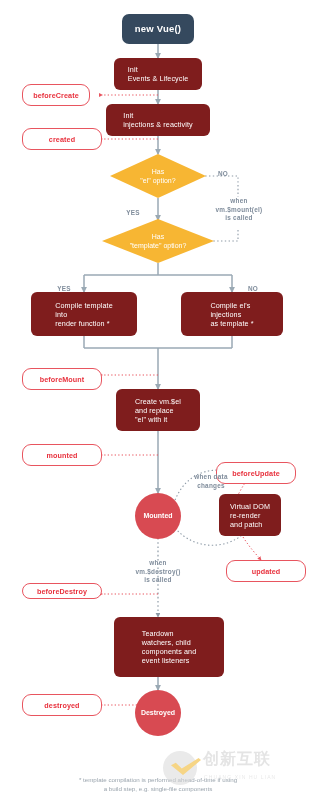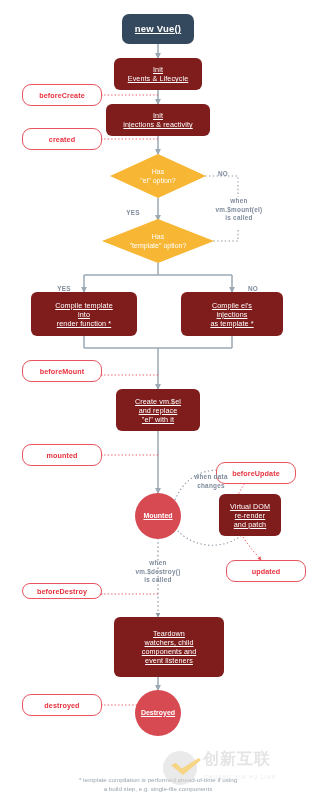--- a/index.html
+++ b/index.html
@@ -25,24 +25,22 @@
     height: 800px;
   }
 
   
   .node {
     position: absolute;
     box-sizing: border-box;
     display: flex;
     align-items: center;
     justify-content: center;
-    text-align: center;
     line-height: 1.25;
     white-space: pre-line;
-    text-decoration: underline;
   }
   .node-dark {
     background: #35495e;
     color: #ffffff;
     border-radius: 7px;
     font-size: 9.5px;
     font-weight: bold;
     letter-spacing: .2px;
   }
   .node-green {
@@ -295,29 +293,29 @@
     <span>Teardown
 watchers, child
 components and
 event listeners</span>
   </div>
 
   <div class="node node-circle" style="left:135px; top:690px; width:46px; height:46px;">
     <span>Destroyed</span>
   </div>
 
-  <div class="pill" style="left:22px; top:84px; width:80px; height:22px;">
+  <div class="pill" style="left:22px; top:84px; width:68px; height:22px;">
     <span>beforeCreate</span>
   </div>
 
   <div class="pill" style="left:22px; top:128px; width:80px; height:22px;">
     <span>created</span>
   </div>
 
-  <div class="pill" style="left:22px; top:360px; width:80px; height:22px;">
+  <div class="pill" style="left:22px; top:368px; width:80px; height:22px;">
     <span>beforeMount</span>
   </div>
 
   <div class="pill" style="left:22px; top:444px; width:80px; height:22px;">
     <span>mounted</span>
   </div>
 
   <div class="pill" style="left:226px; top:560px; width:80px; height:22px;">
     <span>updated</span>
   </div>

